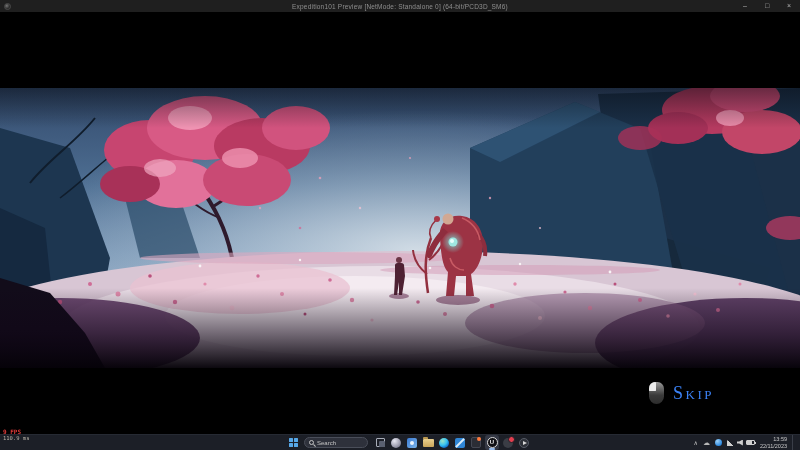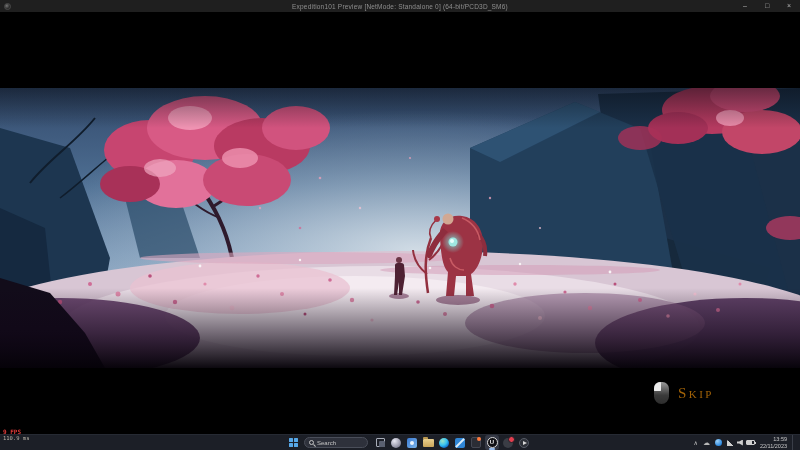--- a/index.html
+++ b/index.html
@@ -26,21 +26,21 @@
 
   
   .skip { position:absolute; top:370px; right:86px; display:flex;
     align-items:center; gap:9px; z-index:5; }
   .mouse { width:15px; height:22px; border-radius:7px 7px 8px 8px;
     background:linear-gradient(#9a9a9a, #3a3a3a 60%, #2d2d2d);
     position:relative; box-shadow:0 0 3px rgba(0,0,0,.8); }
   .mouse::before { content:""; position:absolute; top:0; left:0; width:7px;
     height:9px; border-radius:7px 1px 1px 1px; background:#ececec; }
   .skip-label { font-family:"Liberation Serif", serif; font-variant:small-caps;
-    font-size:15px; letter-spacing:2.5px; color:#a16207;
+    font-size:18px; letter-spacing:2.5px; color:#3b82f6;
     text-shadow:0 0 4px rgba(0,0,0,.9); }
 
   
   .fps { position:absolute; left:3px; top:428px; z-index:60;
     font-family:"DejaVu Sans Mono", monospace; line-height:7px; }
   .fps-l1 { color:#e33b3b; font-size:6px; font-weight:bold; }
   .fps-l2 { color:#b9b2a6; font-size:5.5px; }
 
   
   .taskbar { position:absolute; bottom:0; left:0; width:800px; height:16px;

